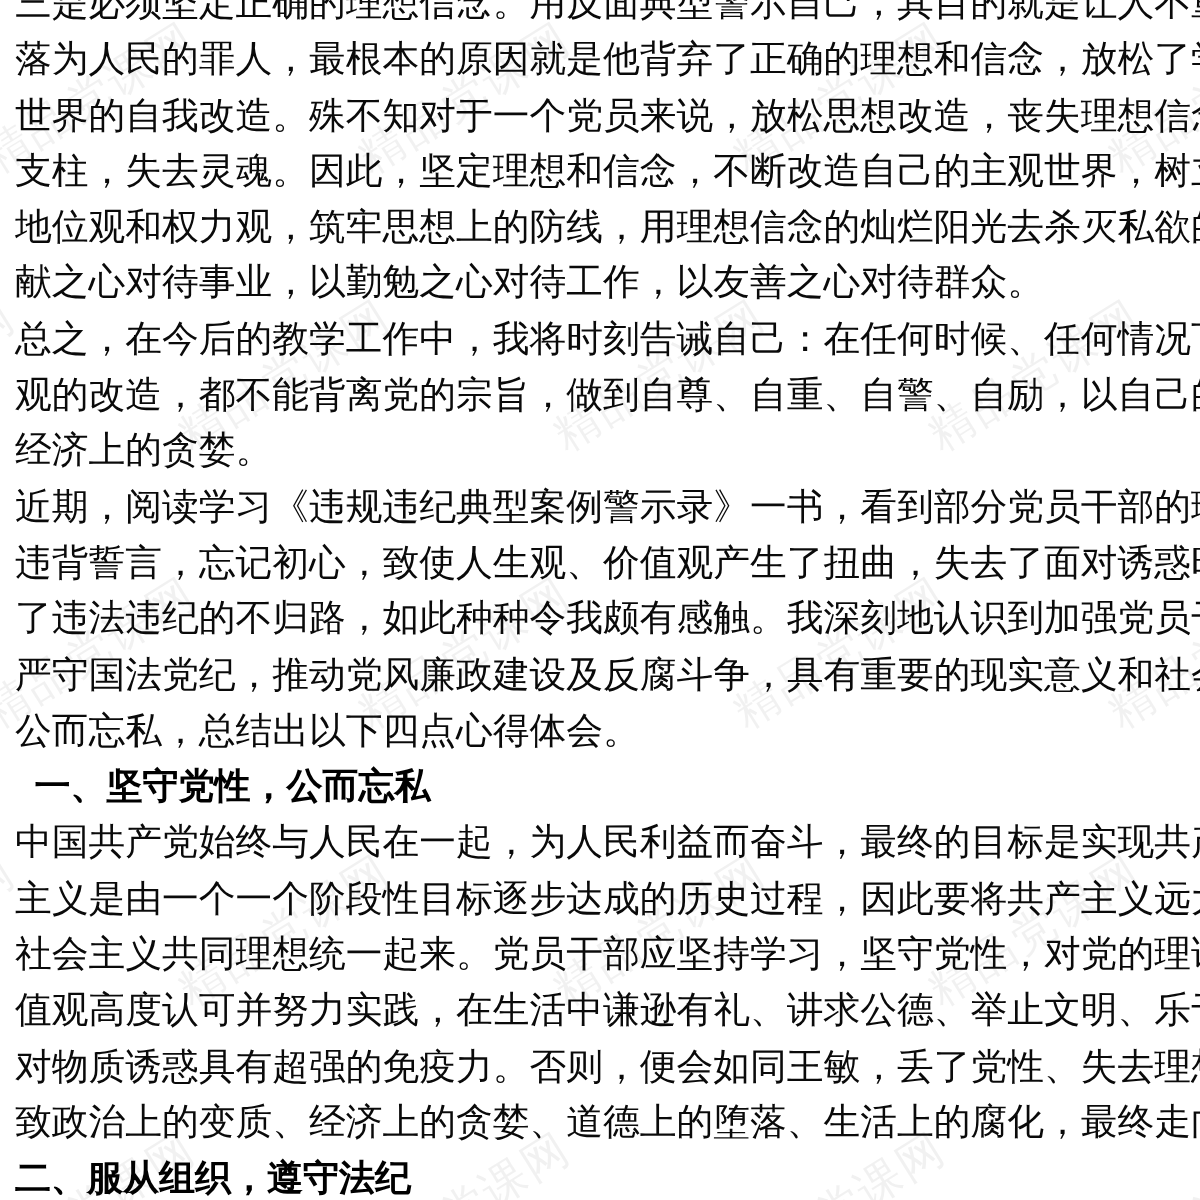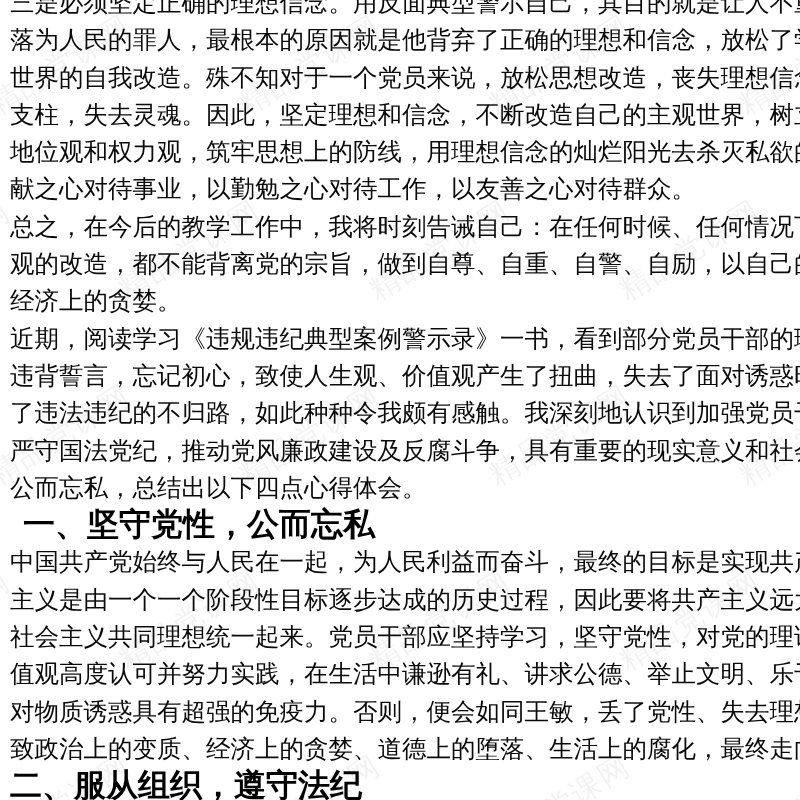--- a/index.html
+++ b/index.html
@@ -59,21 +59,21 @@
     white-space: nowrap;
     letter-spacing: 0px;
     font-weight: 400;
   }
   p.line.last {
     text-align: center;
     text-align-last: left;
   }
   p.heading {
     margin: 0;
-    font-size: 32px;
+    font-size: 24px;
     line-height: 37.3px;
     font-weight: 700;
     color: #000;
     text-align: left;
     text-align-last: left;
     white-space: nowrap;
   }
   p.heading.indent { padding-left: 13px; }
 
   

